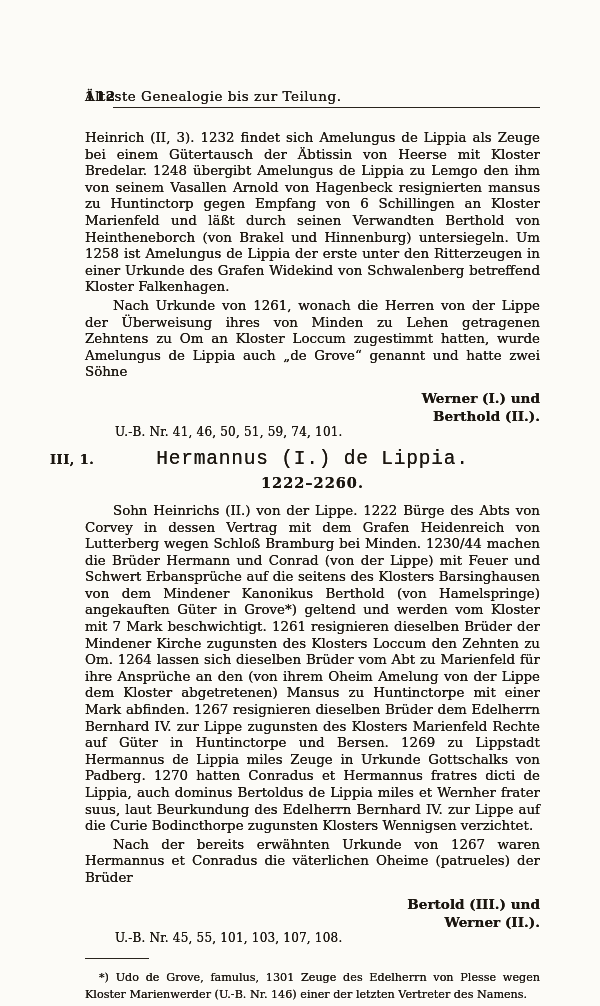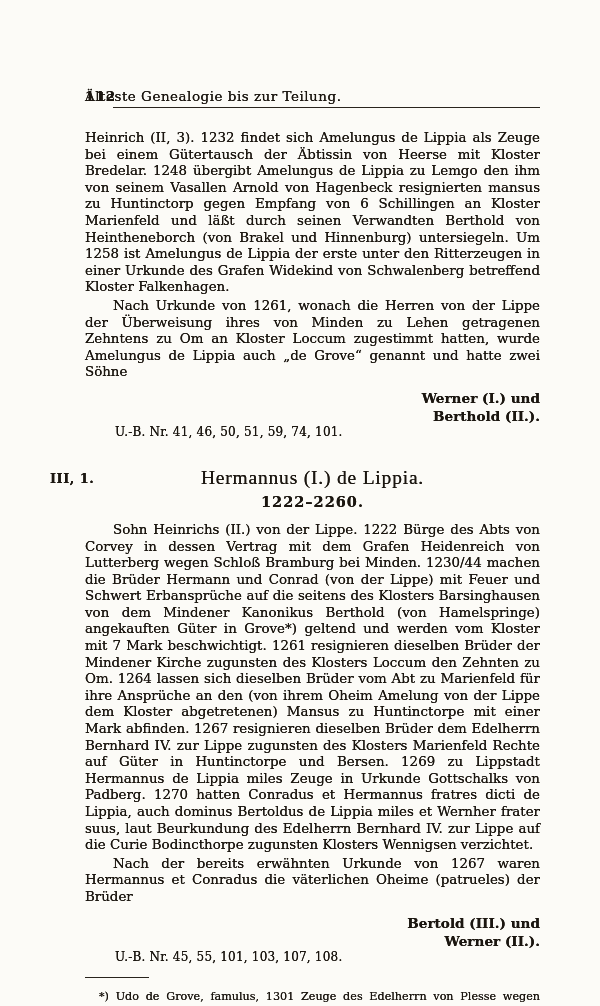--- a/index.html
+++ b/index.html
@@ -25,25 +25,25 @@
     font-size:13.4px;
     line-height:16.6px;
     text-align:justify;
     hyphens:none;
   }
   p.body.indent{text-indent:28px;}
   p.body + p.body{margin-top:2px;}
   .sons{margin-top:8px;text-align:right;font-weight:bold;font-size:13.6px;line-height:18px;}
   .ref{margin-top:0;padding-left:30px;font-size:12px;letter-spacing:0.2px;}
   
-  .section-head{position:relative;margin-top:27px;margin-bottom:10px;}
+  .section-head{position:relative;margin-top:8px;margin-bottom:10px;}
   .margin-label{position:absolute;left:-35px;top:5px;font-size:13px;font-weight:bold;letter-spacing:0.5px;}
   .sec-title{
     text-align:center;
-    font-family:Liberation Serif, serif;
+    font-family:Liberation Mono, monospace;
     font-size:19.5px;
     letter-spacing:0.8px;
     line-height:24px;
   }
   .sec-dates{text-align:center;font-size:14.5px;font-weight:bold;letter-spacing:1px;line-height:20px;margin-top:2px;}
   
   .footnote-rule{margin-top:13px;width:64px;height:1.3px;background:#29241d;}
   p.footnote{
     margin:10px 0 0 0;
     font-size:11.2px;

